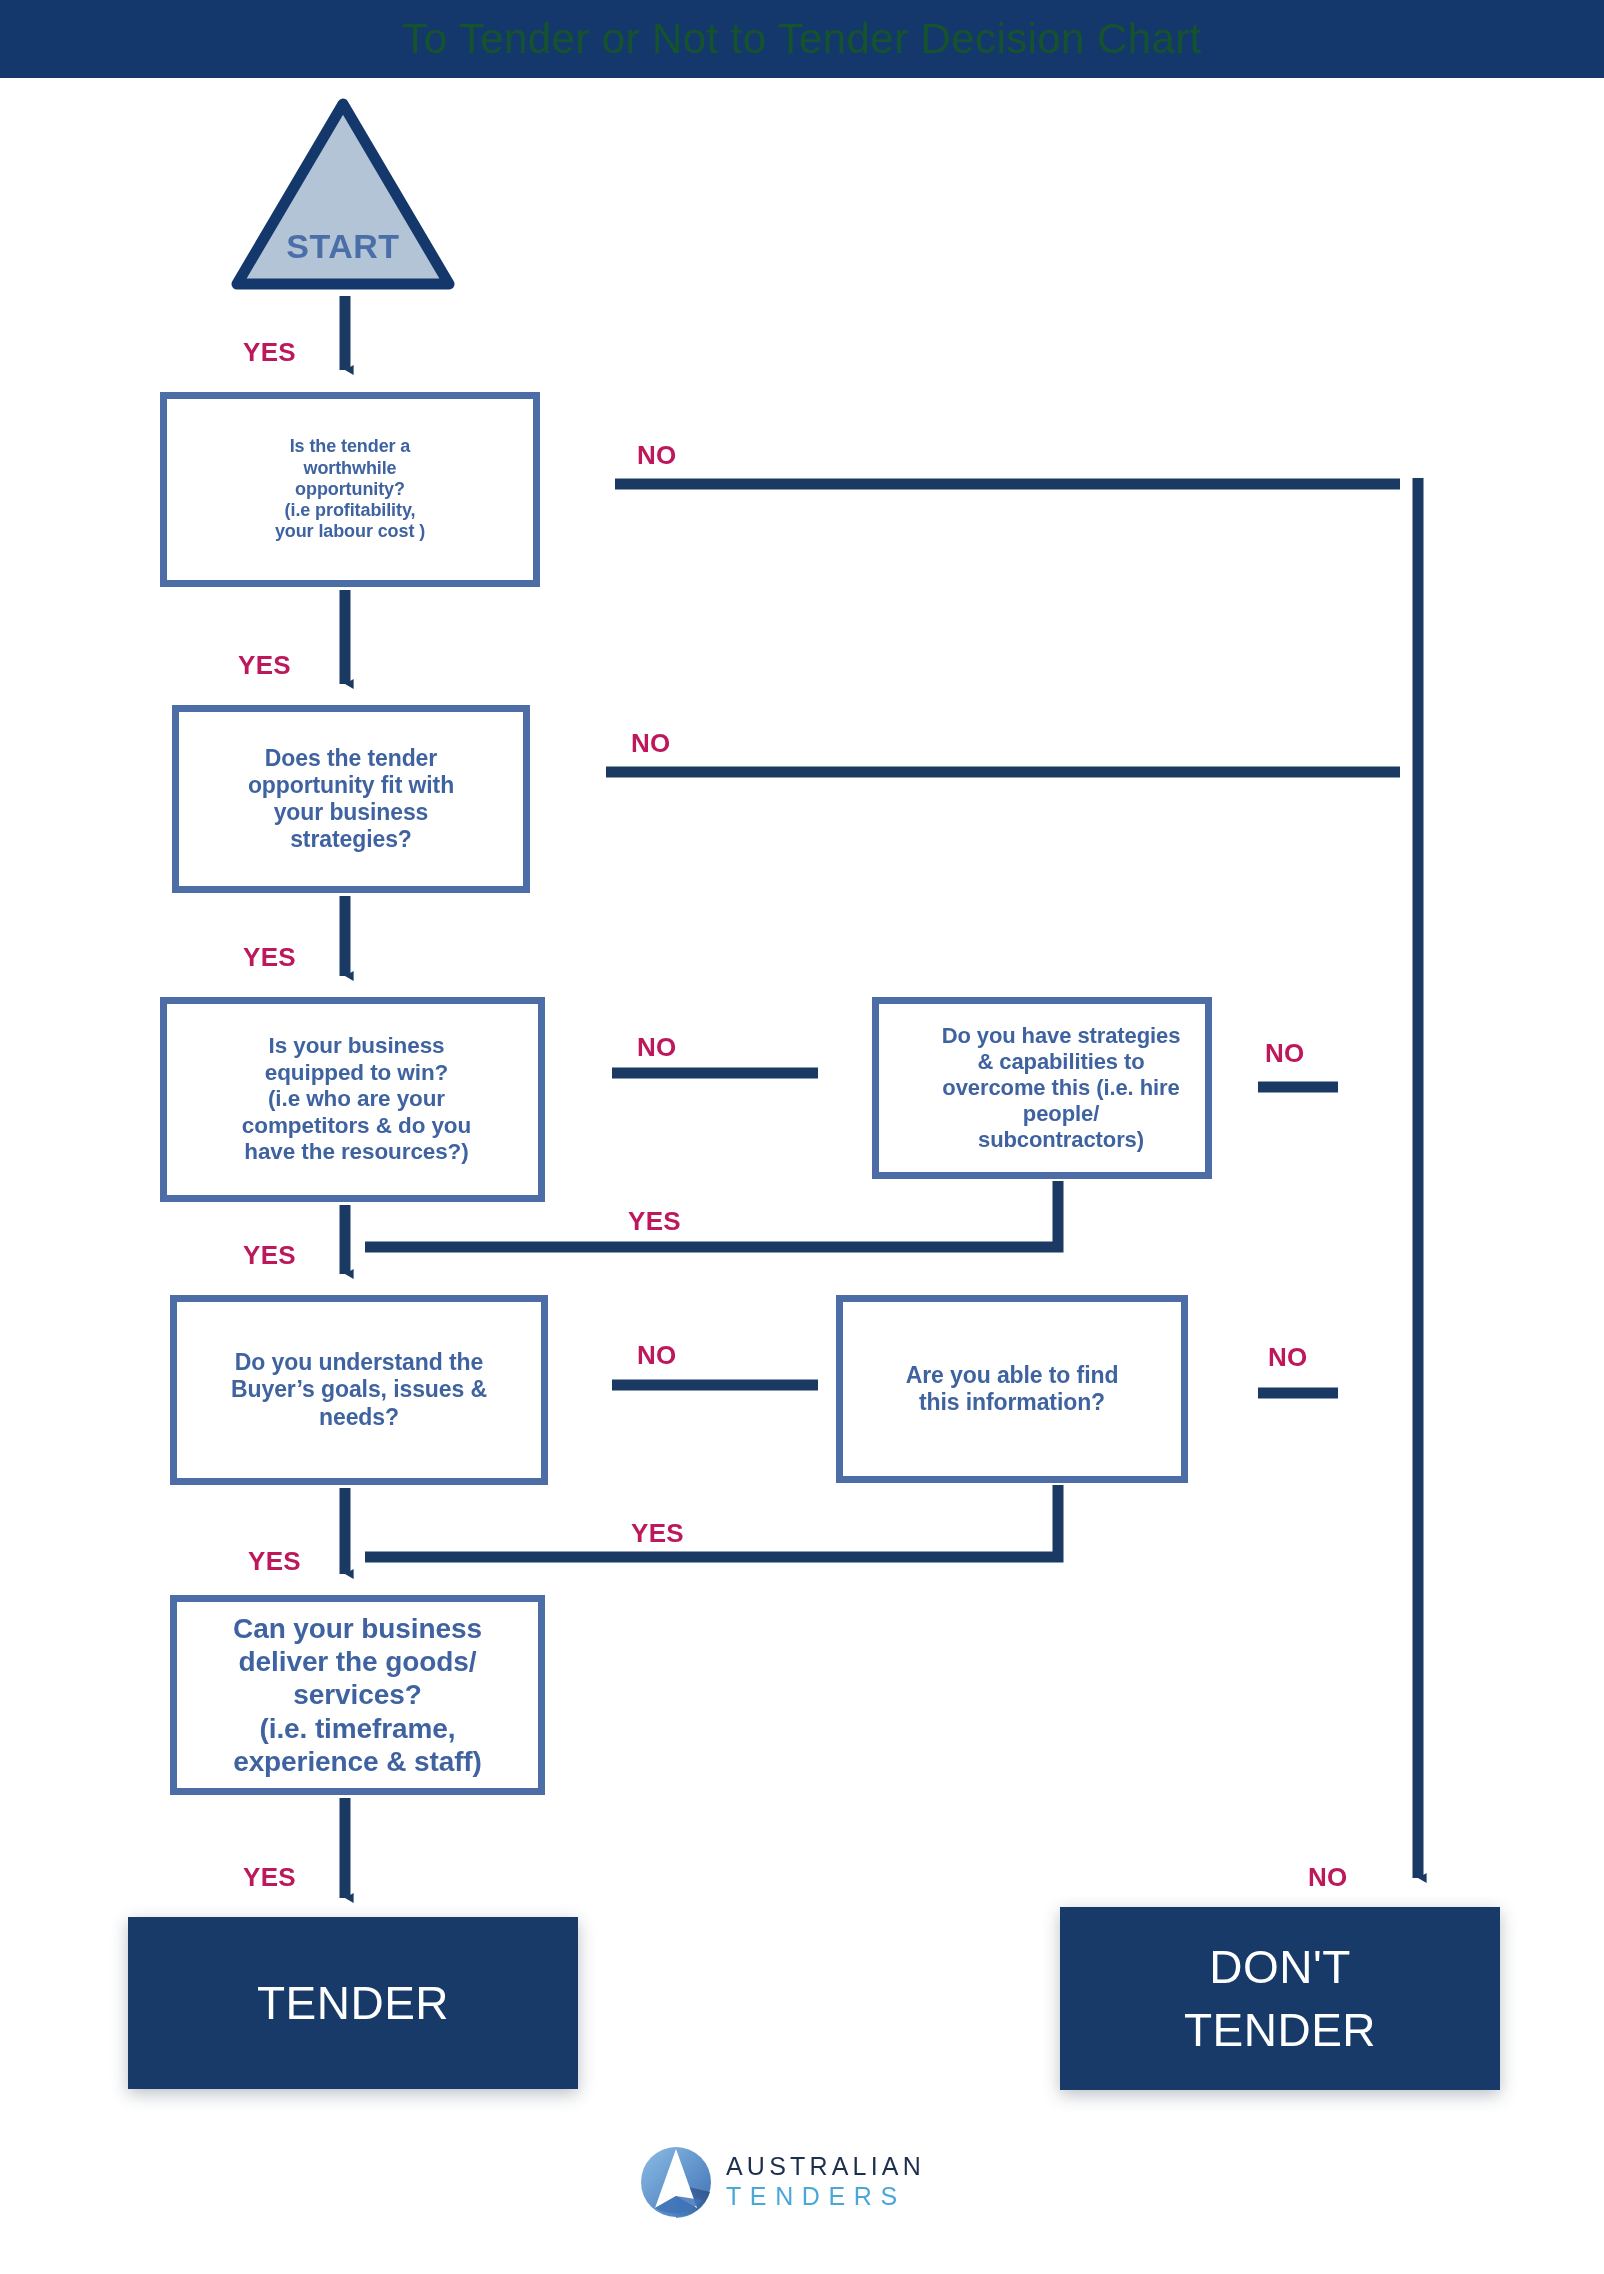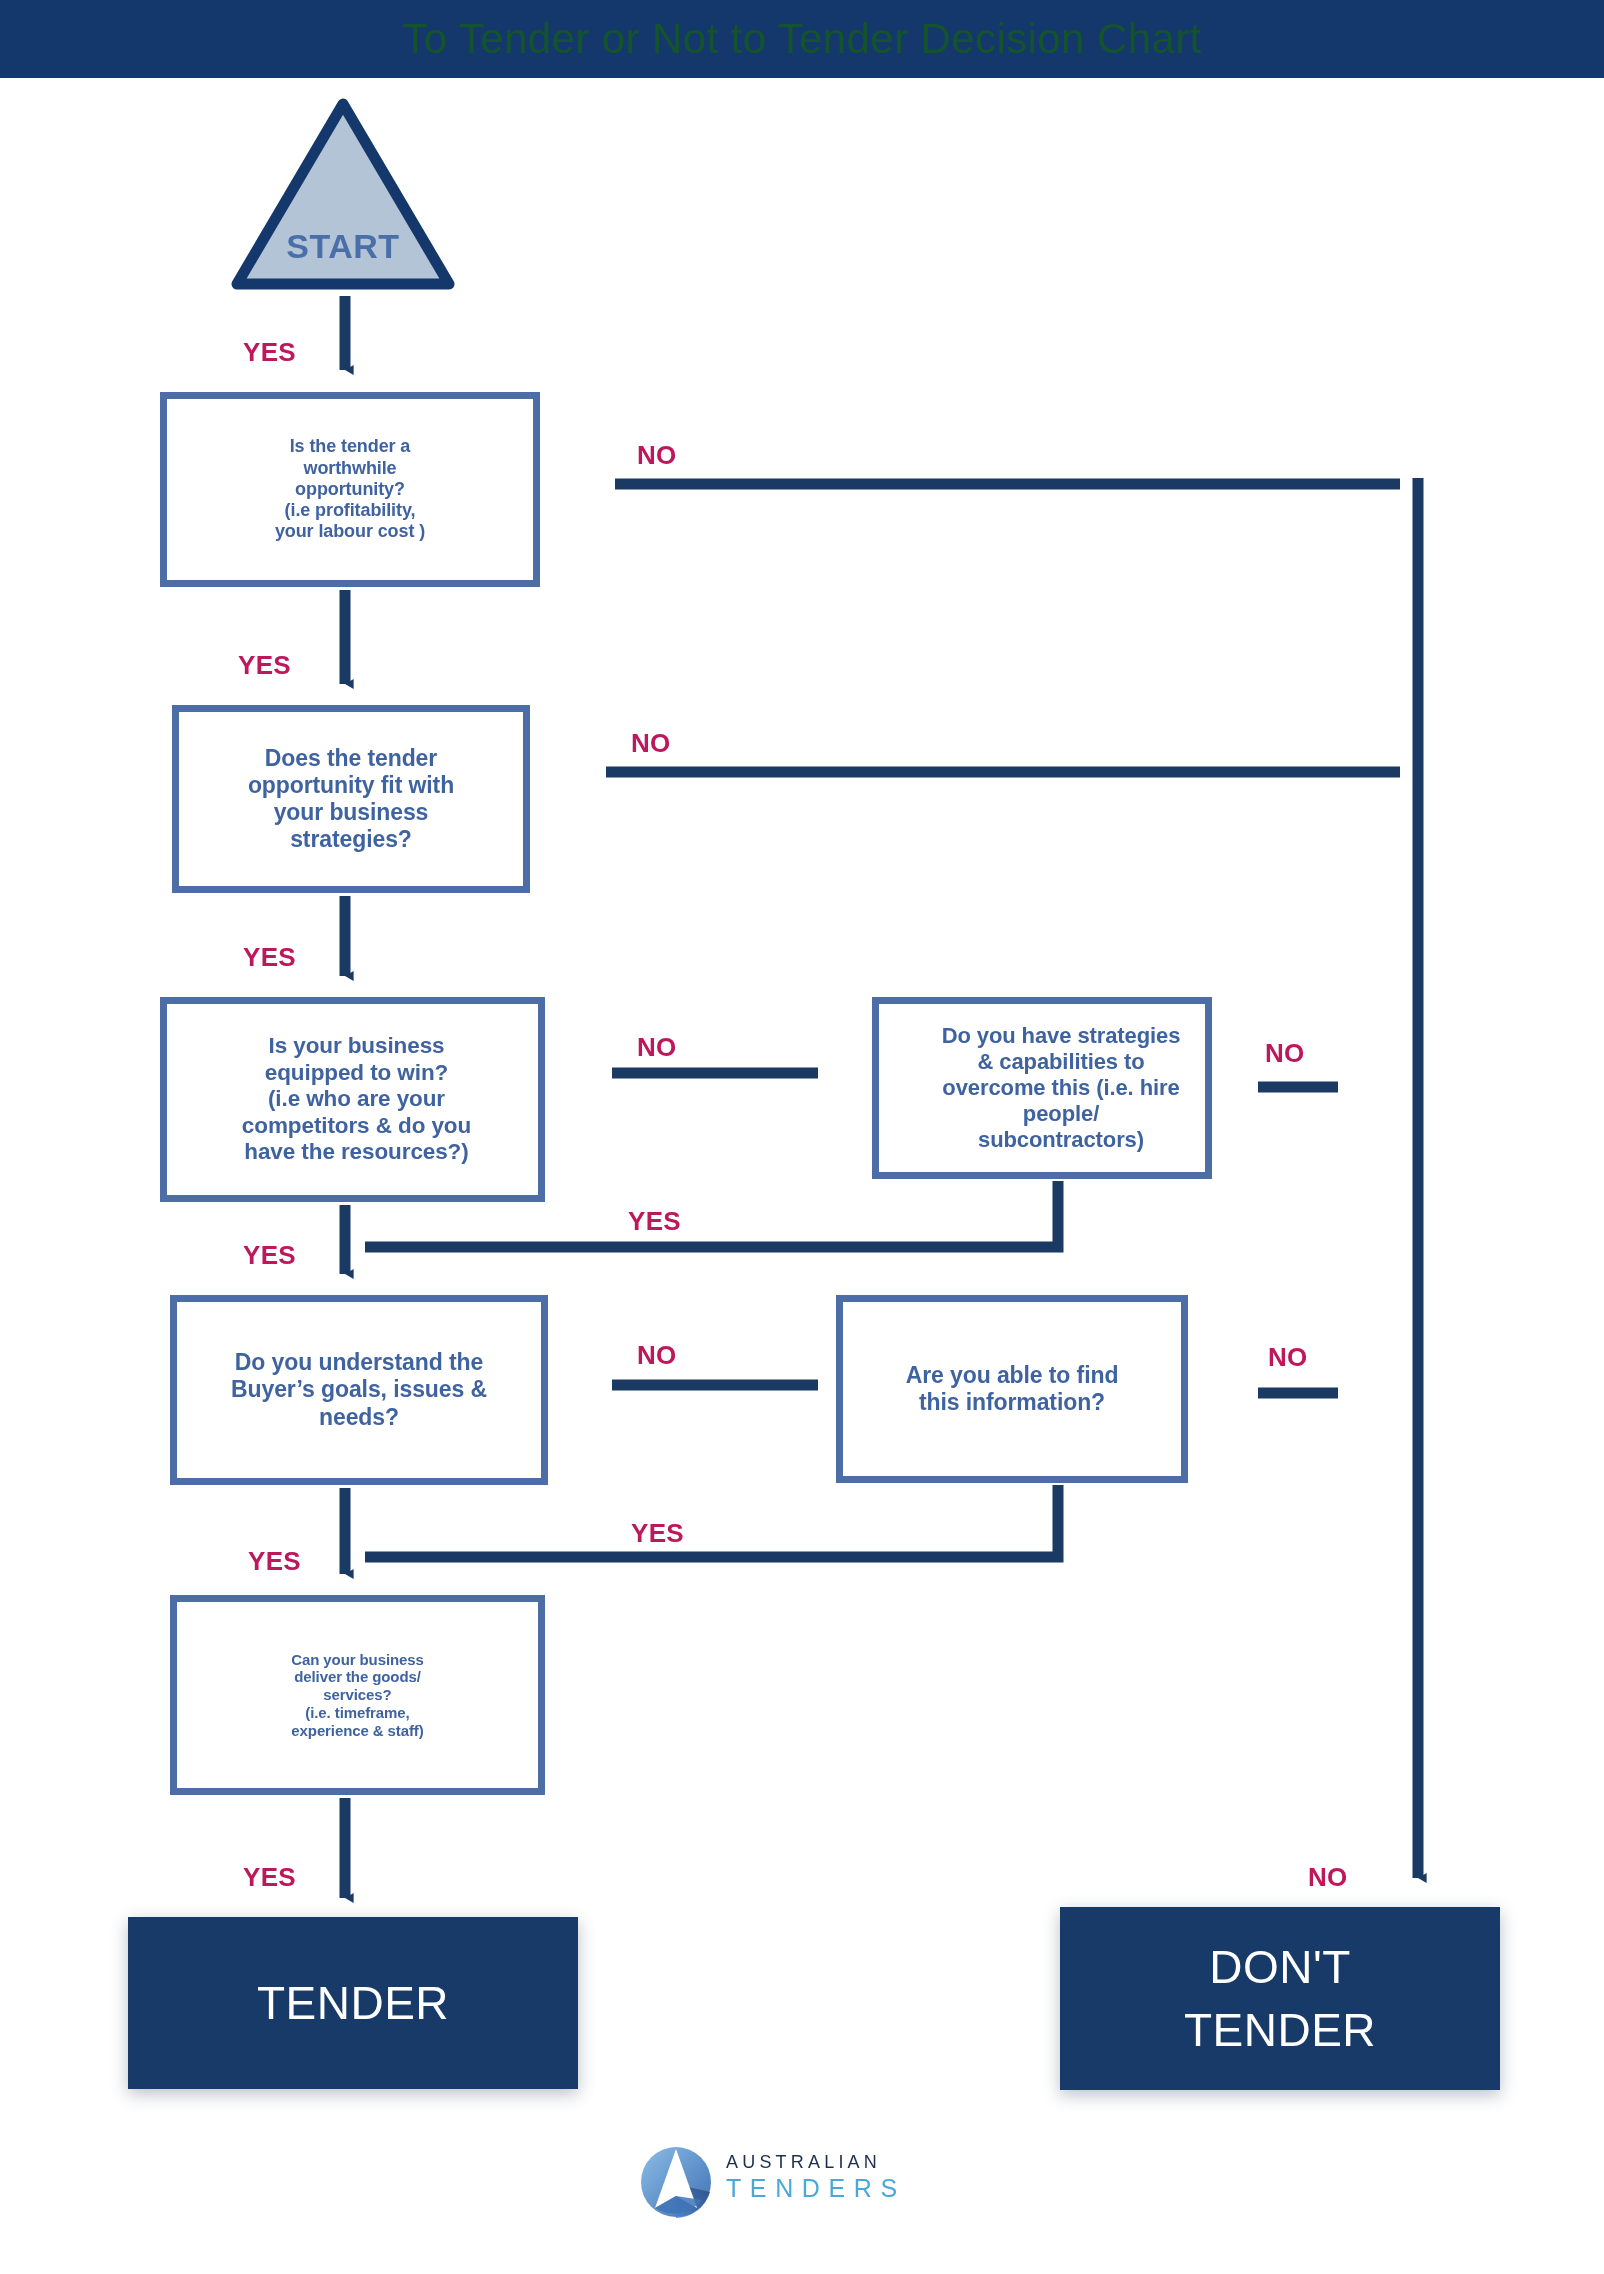--- a/index.html
+++ b/index.html
@@ -49,21 +49,21 @@
   #box-strategyfit .txt{font-size:23px;}
   #box-equipped{left:160px;top:997px;width:385px;height:205px;padding-left:8px;}
   #box-equipped .txt{font-size:22.5px;}
   #box-overcome{left:872px;top:997px;width:340px;height:182px;padding-left:38px;}
   #box-overcome .txt{font-size:22px;}
   #box-buyer{left:170px;top:1295px;width:378px;height:190px;}
   #box-buyer .txt{font-size:23px;}
   #box-findinfo{left:836px;top:1295px;width:352px;height:188px;}
   #box-findinfo .txt{font-size:23px;}
   #box-deliver{left:170px;top:1595px;width:375px;height:200px;}
-  #box-deliver .txt{font-size:15px;}
+  #box-deliver .txt{font-size:28px;}
 
   
   .rbox{
     position:absolute;background:#173a69;box-sizing:border-box;
     display:flex;align-items:center;justify-content:center;
     text-align:center;color:#ffffff;
     box-shadow:0 5px 16px rgba(30,45,70,.30);
   }
   .rbox .rtxt{font-size:46px;font-weight:400;line-height:1.35;white-space:pre-line;letter-spacing:.5px;}
   #box-tender{left:128px;top:1917px;width:450px;height:172px;}
@@ -76,21 +76,21 @@
   }
 
   
   #wires{position:absolute;left:0;top:0;width:1604px;height:2274px;}
 
   
   #logo{position:absolute;left:640px;top:2142px;width:280px;height:92px;}
   #logo-mark{position:absolute;left:0;top:4px;width:72px;height:72px;}
   #logo-wordmark{position:absolute;left:86px;top:10px;}
   #logo-line1{
-    font-size:18px;letter-spacing:4.2px;color:#1c2f4d;
+    font-size:25px;letter-spacing:4.2px;color:#1c2f4d;
     font-family:"Liberation Sans", sans-serif;line-height:1.15;
   }
   #logo-line2{
     font-size:25px;letter-spacing:8.6px;color:#4aa8d8;
     font-family:"Liberation Sans", sans-serif;line-height:1.25;
   }
 </style>
 </head>
 <body>
 

